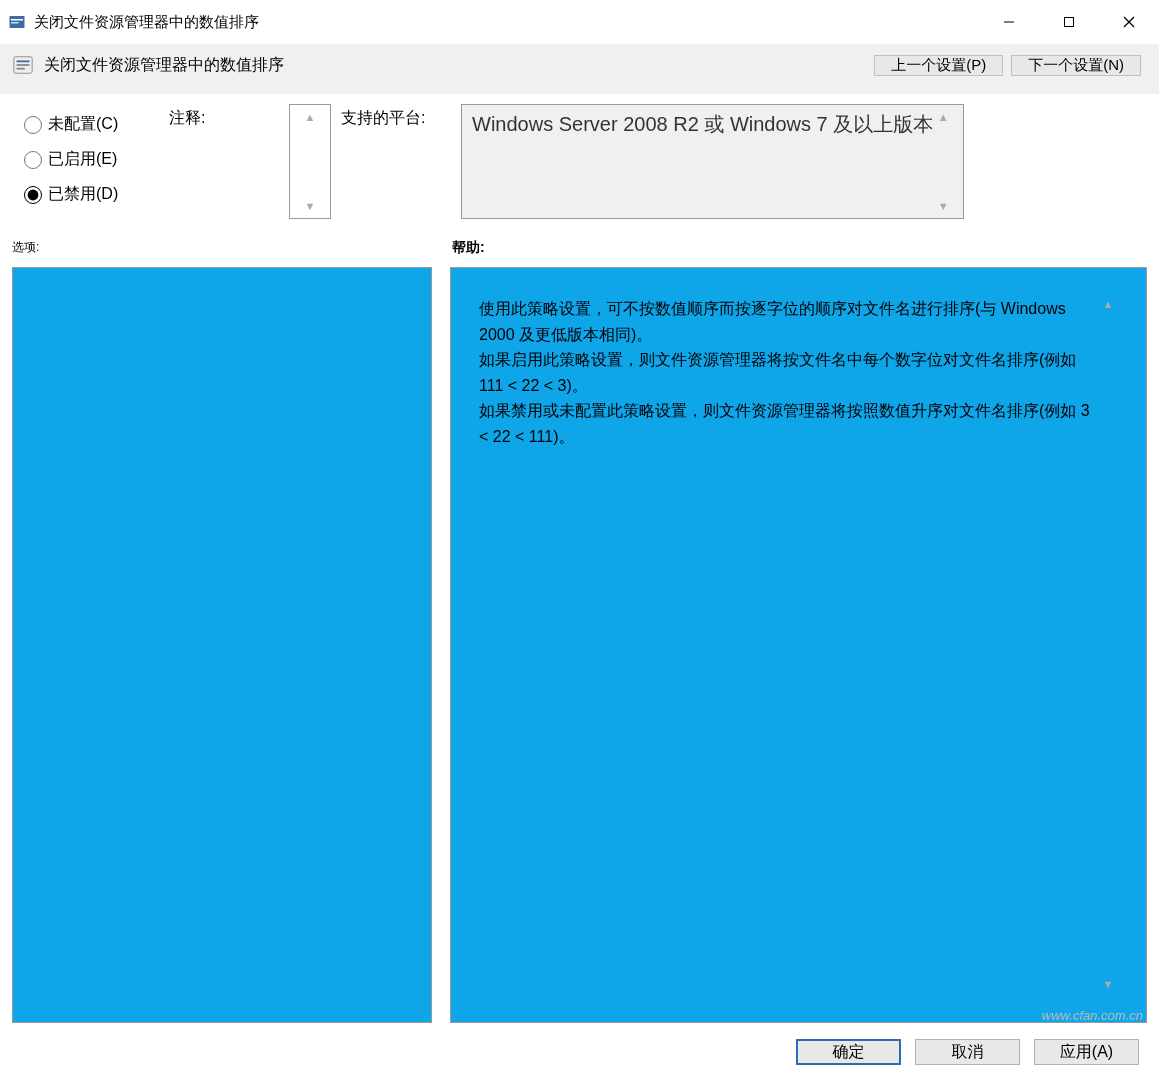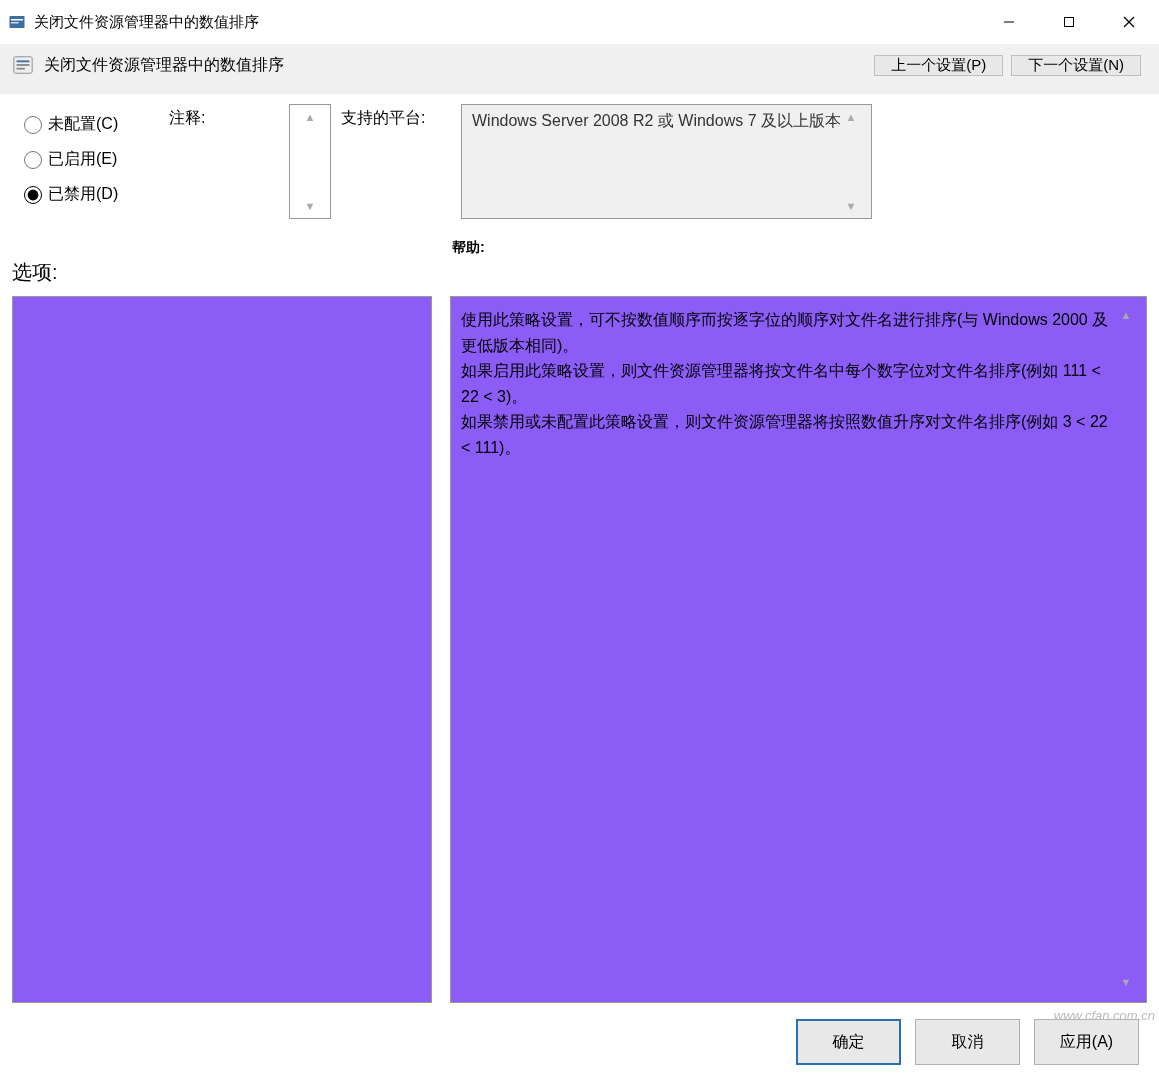--- a/index.html
+++ b/index.html
@@ -22,46 +22,46 @@
 .hb-btn { height: 21px; padding: 0 16px; background: #e8e8e8; border: 1px solid #c0c0c0; font-size: 15px; cursor: pointer; }
 
 
 .config-row { display: flex; padding: 10px 12px 10px 24px; }
 .radio-col { width: 145px; padding-top: 10px; }
 .radio-item { display: flex; align-items: center; margin-bottom: 14px; font-size: 16px; }
 .radio-item input { width: 18px; height: 18px; margin-right: 6px; accent-color: #000; }
 .fields-col { flex: 1; display: flex; flex-direction: row; gap: 10px; }
 .field-row { display: flex; }
 .field-label { width: 120px; font-size: 16px; padding-top: 4px; }
-.field-box { flex: 1; border: 1px solid #999; background: #fff; padding: 6px 10px; font-size: 16px; position: relative; min-height: 80px; color: #333; display:flex; }
+.field-box { flex: 1; border: 1px solid #999; background: #fff; padding: 6px 10px; font-size: 20px; position: relative; min-height: 80px; color: #333; display:flex; }
 .field-box.readonly { background: #f0f0f0; min-height: 60px; }
 .field-box-content { flex:1; white-space: pre-wrap; }
 .scroll-arrows { width: 20px; display: flex; flex-direction: column; justify-content: space-between; align-items: center; color: #888; font-size: 11px; user-select:none;}
 .sa-up::before { content: "▲"; }
 .sa-down::before { content: "▼"; }
 .sa-up, .sa-down { color:#aaa; }
 
 
 .labels-row { display: flex; padding: 10px 12px 6px 12px; gap: 20px; }
-.labels-row .lbl-left { width: 420px; font-size: 20px; margin-top: 20px; }
+.labels-row .lbl-left { width: 420px; font-size: 12px; }
 .labels-row .lbl-right { flex: 1; font-size: 14px; font-weight: bold; }
 
 
 .panels-row { display: flex; padding: 4px 12px 0 12px; gap: 18px; flex: 1; min-height: 0; }
-.panel { border: 1px solid #999; background: #8b5cf6; padding: 10px; font-size: 16px; line-height: 1.6; overflow: hidden; position: relative; }
+.panel { border: 1px solid #999; background: #0ea5e9; padding: 28px; font-size: 16px; line-height: 1.6; overflow: hidden; position: relative; }
 .panel.options { width: 420px; }
 .panel.help { flex: 1; display:flex; }
 .help-content { flex:1; white-space: pre-line; }
 
 
 .footer { display: flex; justify-content: flex-end; align-items: center; gap: 14px; padding: 16px 20px 20px 0; }
-.footer-btn { height: 46px; min-width: 105px; padding: 0 24px; border: 1px solid #b0b0b0; background: #e8e8e8; font-size: 16px; cursor: pointer; }
+.footer-btn { height: 26px; min-width: 105px; padding: 0 24px; border: 1px solid #b0b0b0; background: #e8e8e8; font-size: 16px; cursor: pointer; }
 .footer-btn.primary { border: 2px solid #2b6fb3; }
 
-.watermark { position: absolute; right: 4px; bottom: 62px; color: #bbb; font-size: 13px; font-style: italic; pointer-events: none; }
+.watermark { position: absolute; right: 16px; bottom: 62px; color: #bbb; font-size: 13px; font-style: italic; pointer-events: none; }
 </style>
 </head>
 <body>
 
 <div class="window">
 
   <div class="titlebar">
     <svg class="titlebar-icon" viewBox="0 0 24 24">
         <rect x="2" y="4" width="20" height="16" rx="1" fill="#3a6ea5"></rect>
         <rect x="4" y="8" width="16" height="2" fill="#fff"></rect>

